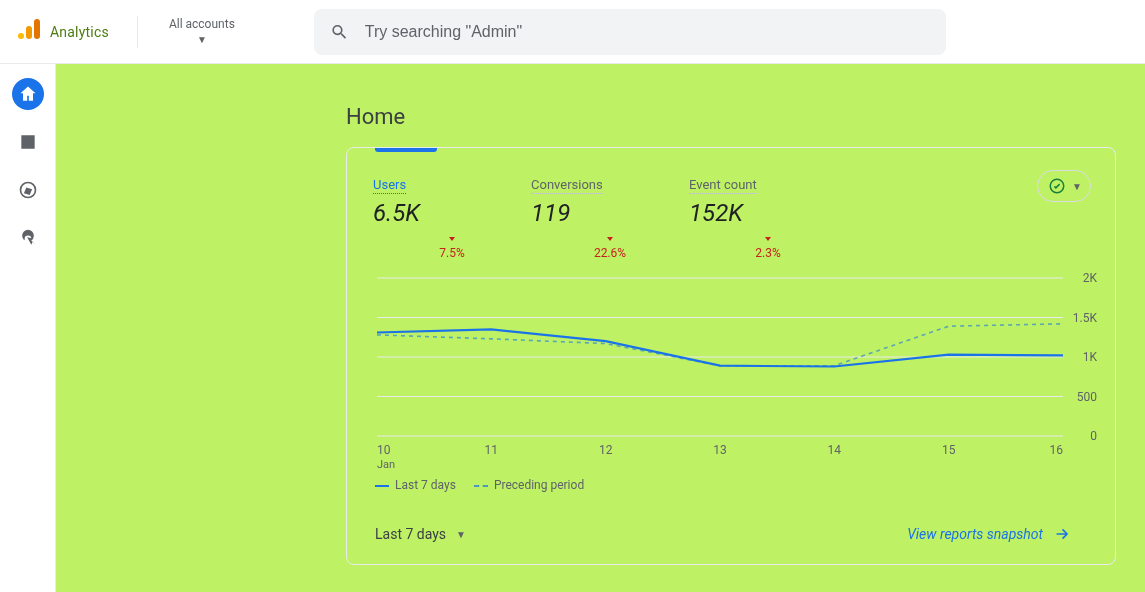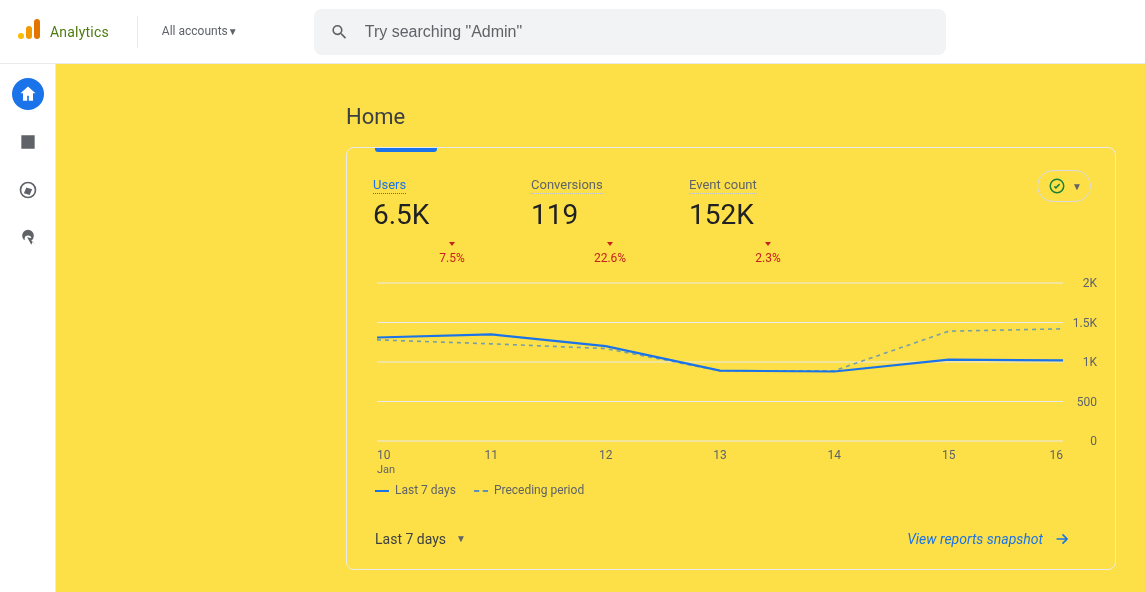--- a/index.html
+++ b/index.html
@@ -20,21 +20,21 @@
     height: 64px;
     border-bottom: 1px solid #e8eaed;
     display: flex;
     align-items: center;
     padding: 0 16px;
     gap: 12px;
   }
   .logo-box { display: flex; align-items: center; gap: 10px; margin-left: 2px; }
   .brand-title { font-size: 14px; color: #4d7c0f; font-weight: 400; letter-spacing: 0.2px; }
   .divider-v { width: 1px; height: 32px; background: #e8eaed; margin: 0 12px 0 16px; }
-  .account-picker { display: flex; flex-direction: row; align-items: center; font-size: 12px; color: #5f6368; cursor: pointer; line-height: 1.2; min-width: 80px; }
+  .account-picker { display: flex; flex-direction: column; align-items: center; font-size: 12px; color: #5f6368; cursor: pointer; line-height: 1.2; min-width: 80px; }
   .account-picker .caret { font-size: 10px; margin-top: 2px; color: #5f6368; }
   .search {
     flex: none;
     margin-left: 60px;
     width: 632px;
     height: 46px;
     background: #f1f3f4;
     border-radius: 8px;
     display: flex;
     align-items: center;
@@ -60,21 +60,21 @@
     width: 32px; height: 32px; border-radius: 50%;
     display: flex; align-items: center; justify-content: center;
     cursor: pointer;
   }
   .nav-btn.active { background: #1a73e8; }
   .nav-btn svg { width: 20px; height: 20px; fill: #5f6368; }
   .nav-btn.active svg { fill: #fff; }
 
   .content {
     flex: 1;
-    background: #fde047;
+    background: #bef264;
     padding: 40px 20px 20px 20px;
     overflow: hidden;
   }
   .content-inner { width: 780px; margin-left: 276px; }
   .page-title { font-size: 22px; font-weight: 400; color: #3c4043; margin-bottom: 18px; }
   
   .content-inner { margin-left: 0; }
   .content { padding-left: 290px; }
 
   .card {
@@ -92,21 +92,21 @@
     border-radius: 0 0 3px 3px;
   }
   .metrics-row { display: flex; gap: 0; }
   .metric {
     width: 158px;
     cursor: pointer;
     padding-top: 10px;
   }
   .metric.selected .m-label { color: #1a73e8; border-bottom: 1px dotted #1a73e8; }
   .m-label { font-size: 13px; color: #5f6368; border-bottom: 1px dotted #bdc1c6; padding-bottom: 1px; display: inline-block; }
-  .m-value { font-size: 28px; color: #202124; margin-top: 6px; line-height: 1.1; }
+  .m-value { font-size: 24px; color: #202124; margin-top: 6px; line-height: 1.1; font-style: italic; }
   .m-delta { font-size: 12px; color: #c5221f; margin-top: 6px; display: flex; align-items: center; gap: 2px; flex-direction: column; }
   .m-delta svg { width: 12px; height: 12px; fill: #c5221f; }
 
   .status-pill {
     position: absolute;
     right: 24px; top: 22px;
     border: 1px solid #dadce0;
     border-radius: 16px;
     height: 32px;
     padding: 0 8px 0 10px;

